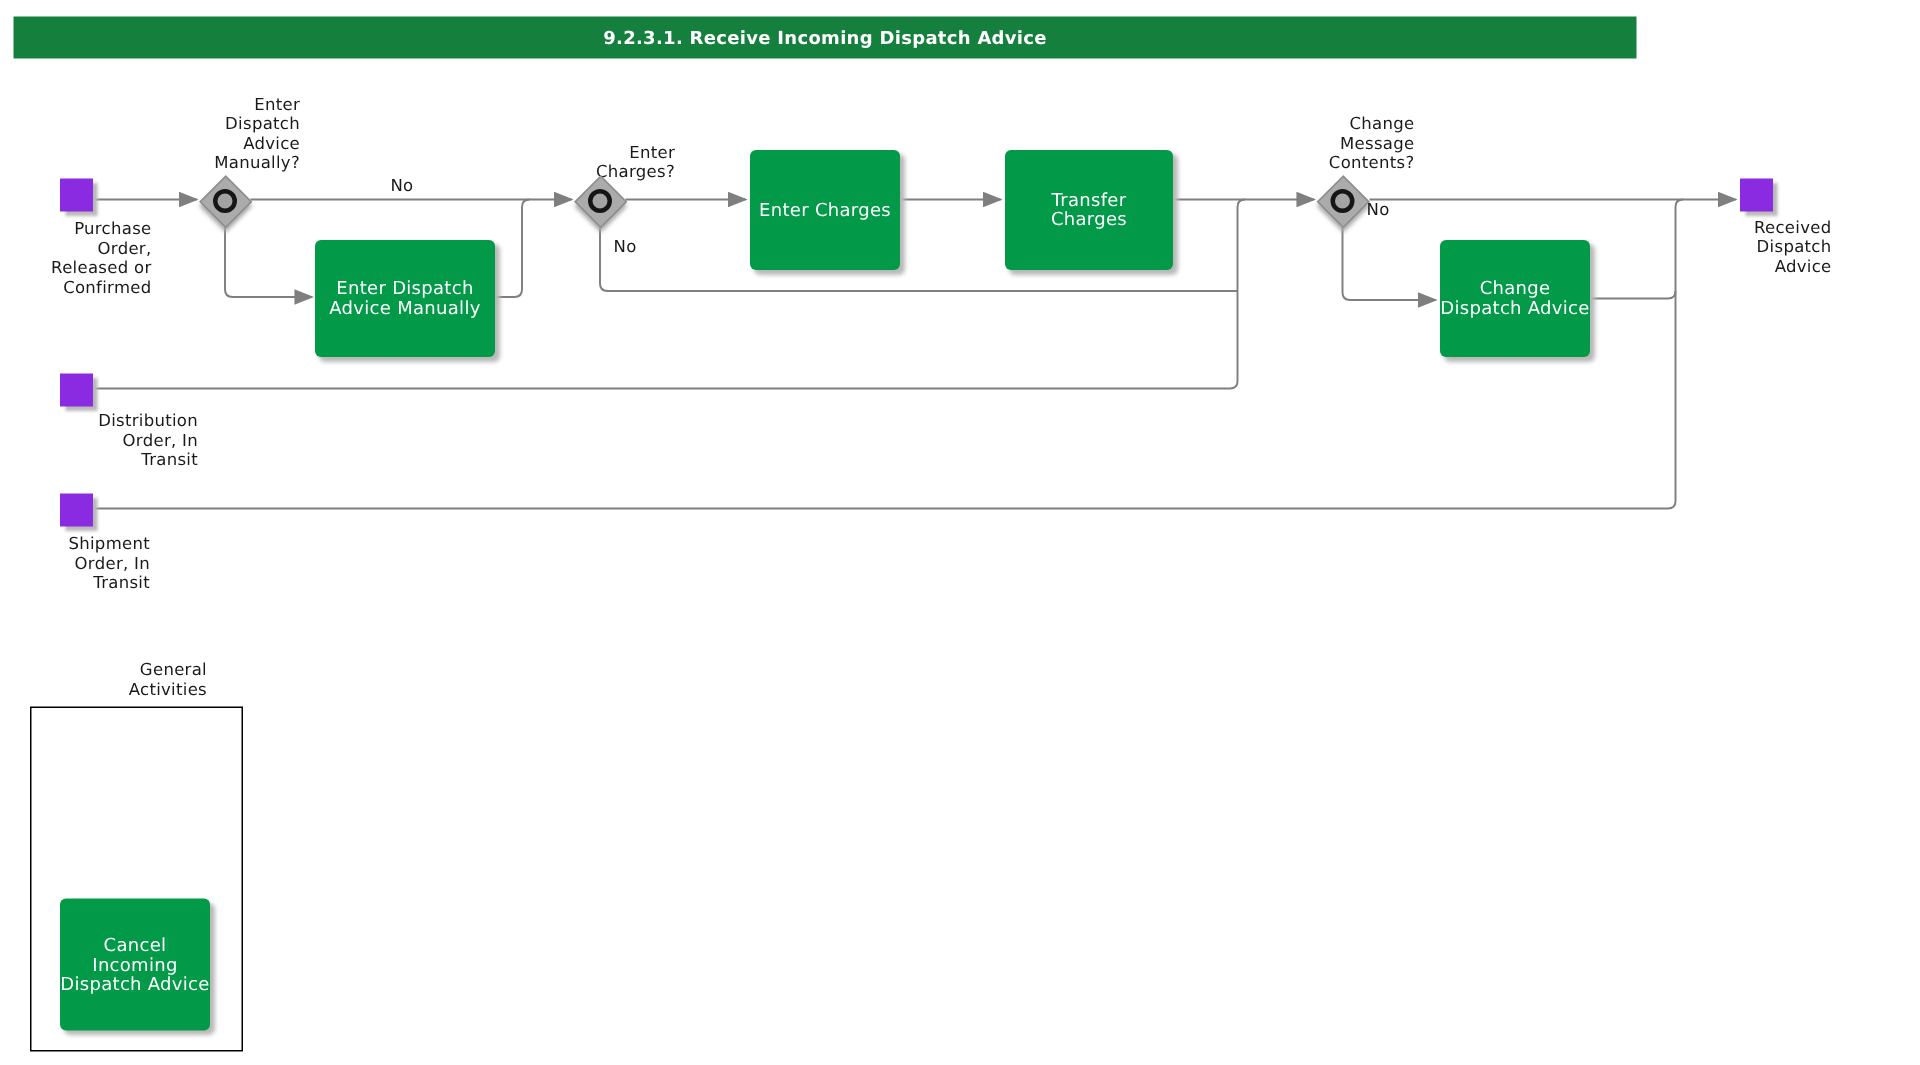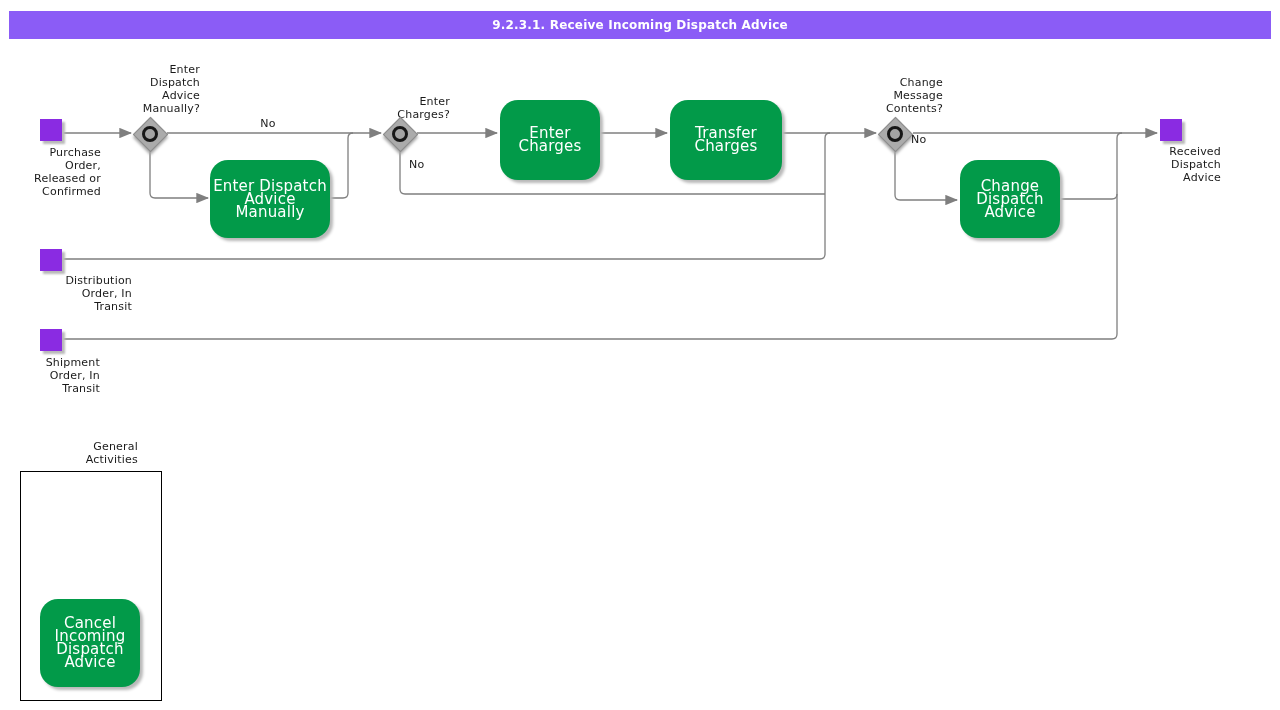--- a/index.html
+++ b/index.html
@@ -7,22 +7,22 @@
     position: relative;
     width: 1280px;
     height: 710px;
     background: #ffffff;
     font-family: "DejaVu Sans", "Liberation Sans", sans-serif;
     overflow: hidden;
   }
   .abs { position: absolute; }
 
   .title-bar {
-    left: 9px; top: 11px; width: 1262px; height: 28px;
-    background: #8b5cf6;
+    left: 9px; top: 11px; width: 1082px; height: 28px;
+    background: #15803d;
     color: #ffffff;
     font-size: 12px; font-weight: bold;
     line-height: 28px; text-align: center;
     letter-spacing: 0.2px;
   }
 
   svg.connectors { left: 0; top: 0; pointer-events: none; }
 
   .square {
     width: 22px; height: 22px;
@@ -56,24 +56,24 @@
   .dcircle {
     position: absolute; left: 9px; top: 9px;
     width: 10px; height: 10px;
     border: 3px solid #161616;
     border-radius: 50%;
     background: #a3a3a3;
   }
 
   .activity {
     background: #029A49;
-    border-radius: 18px;
+    border-radius: 4px;
     box-shadow: 3px 3px 3px #b9b9b9;
     color: #ffffff;
-    font-size: 15px; line-height: 13px;
+    font-size: 12px; line-height: 13px;
     letter-spacing: 0.2px;
     display: flex; align-items: center; justify-content: center;
     text-align: center;
     white-space: pre-line;
     cursor: pointer;
   }
 
   .ga-box {
     left: 20px; top: 471px; width: 140px; height: 228px;
     border: 1px solid #000000;

